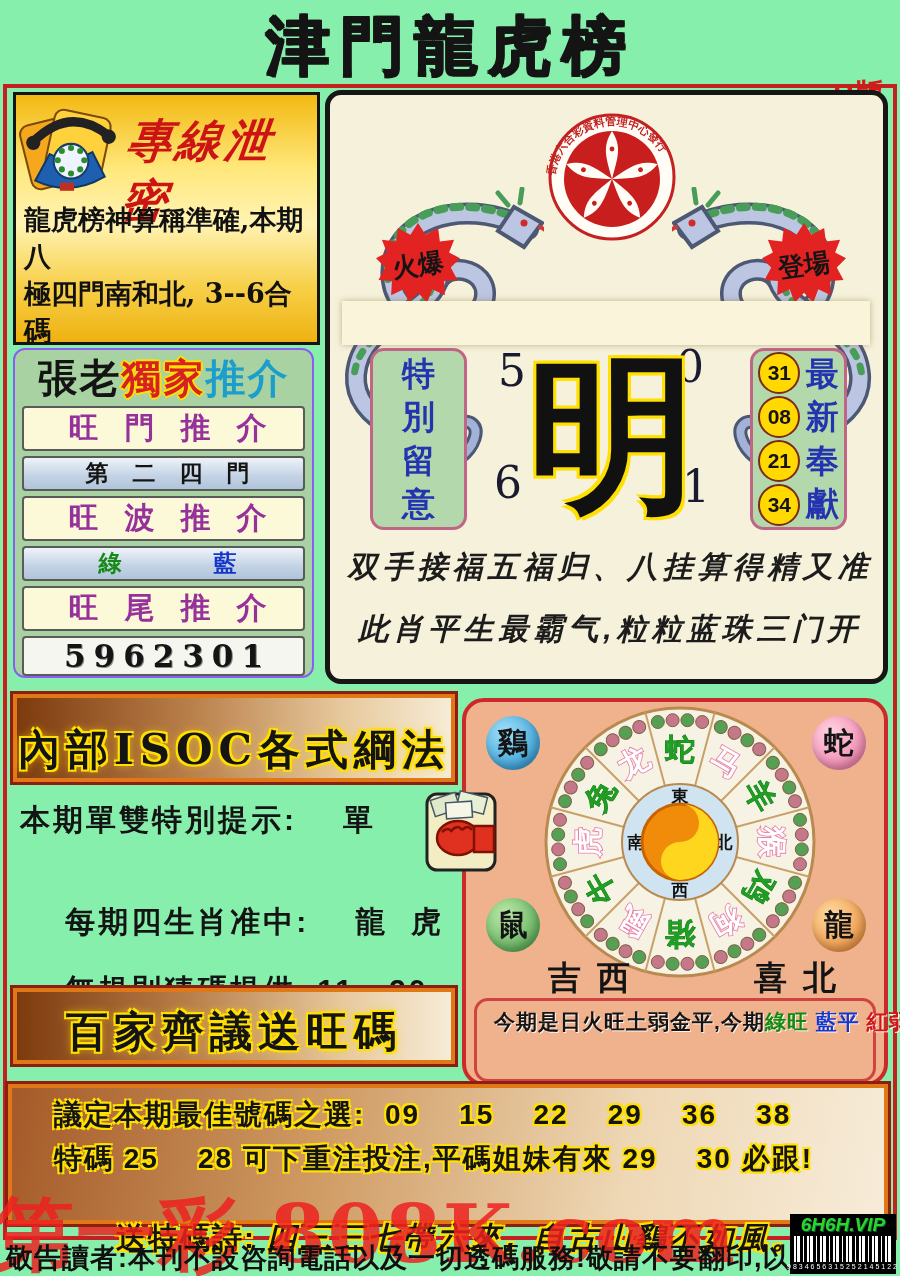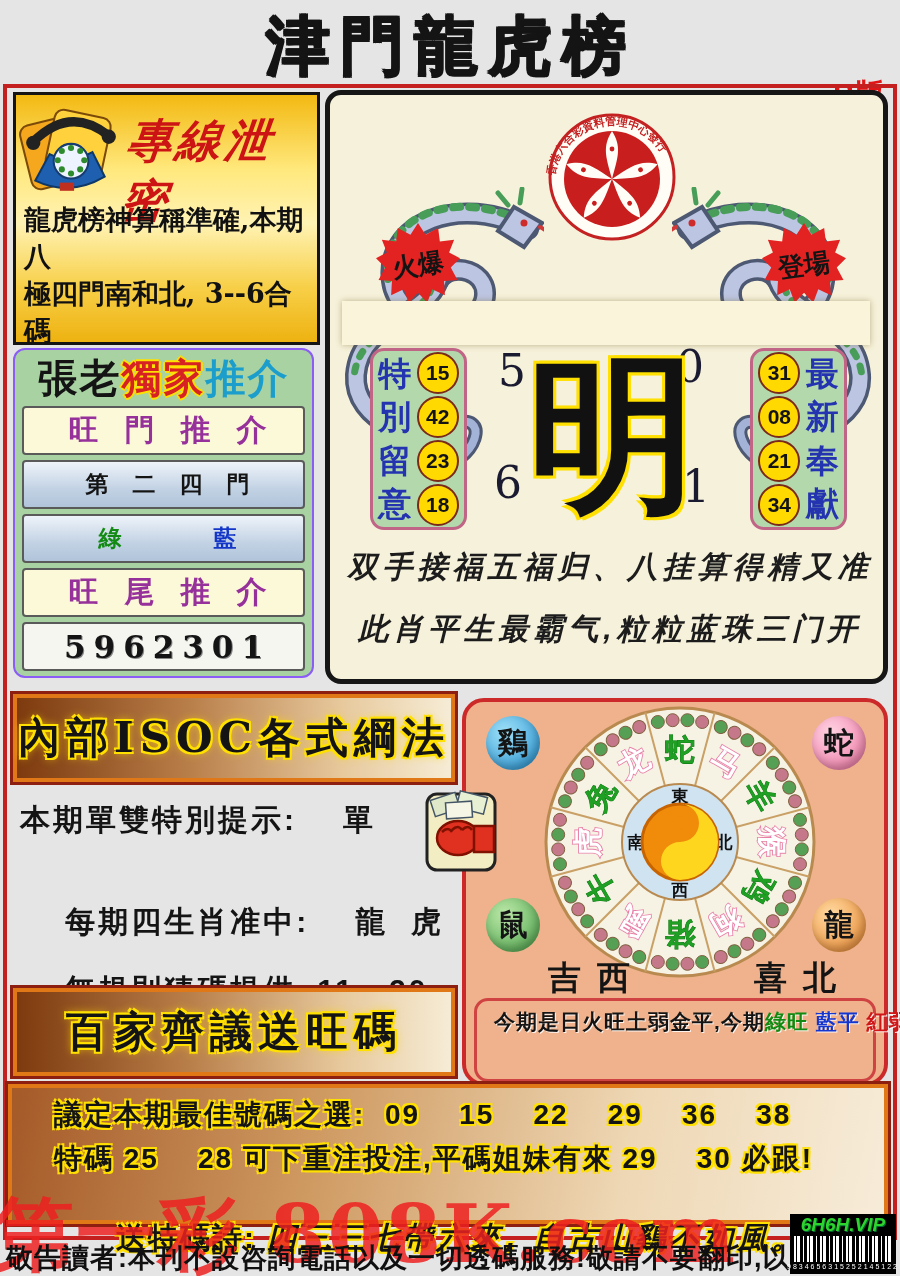--- a/index.html
+++ b/index.html
@@ -1,16 +1,16 @@
 <!DOCTYPE html>
 <html><head>
 <meta charset="utf-8">
 <style>
   html,body{margin:0;padding:0;background:#fff;}
-  #sheet{position:relative;width:900px;height:1276px;background:#e5e5e5;overflow:hidden;
+  #sheet{position:relative;width:900px;height:1276px;background:#86efac;overflow:hidden;
          font-family:"Liberation Sans",sans-serif;}
   .abs{position:absolute;}
   .pre{white-space:pre;}
 
   
   .page-title{left:0;top:2px;width:100%;text-align:center;font-size:64px;font-weight:900;
     color:#141414;letter-spacing:10px;font-family:"DejaVu Serif",serif;
     text-shadow:2px 0 0 #141414,0 2px 0 #141414,2px 2px 0 #141414;}
   .edition{left:833px;top:42px;font-size:30px;font-weight:bold;color:#e01616;margin-top:32px;}
 
@@ -89,27 +89,27 @@
   .cn-tr{left:346px;top:246px;}
   .cn-bl{left:164px;top:362px;}
   .cn-br{left:352px;top:366px;}
   .poem{left:10px;width:540px;text-align:center;font-size:30px;font-weight:bold;color:#1c1c1c;
     font-style:italic;letter-spacing:5px;font-family:Liberation Sans, sans-serif;}
   .poem1{top:452px;}
   .poem2{top:514px;}
 
   
   .banner{background:linear-gradient(90deg,#7d3a0e 0%,#b97f4a 40%,#e7c99d 75%,#f6ecd6 100%);
-    border:4px solid #e07818;box-shadow:0 0 0 3px #8c1f10;display:flex;align-items:center;
+    border:4px solid #e07818;box-shadow:0 0 0 3px #8c1f10;display:flex;align-items:flex-end;
     justify-content:center;box-sizing:border-box;}
   .banner span{font-size:42px;font-weight:900;color:#141414;letter-spacing:6px;
     font-family:"DejaVu Serif",serif;
     text-shadow:-2px -2px 0 #ffe000,2px -2px 0 #ffe000,-2px 2px 0 #ffe000,2px 2px 0 #ffe000,0 0 10px #ffd800;}
   .isoc-banner{left:13px;top:694px;width:442px;height:88px;}
-  .baijia-banner{left:13px;top:988px;width:442px;height:88px;}
+  .baijia-banner{left:13px;top:988px;width:442px;height:76px;}
 
   .isoc-line{left:20px;width:440px;font-size:30px;font-weight:900;color:#141414;letter-spacing:3px;}
   .il-1{top:800px;}
   .il-2{top:868px;}
   .il-3{top:936px;}
   .isoc-val{margin-left:46px;}
   .isoc-val3{margin-left:8px;}
 
   .fist-wrap{left:424px;top:786px;width:74px;height:88px;z-index:4;}
 
@@ -207,20 +207,21 @@
     </div>
   </div>
 
   <div class="abs zhang-box">
     <div class="zhang-inner">
       <div class="zhang-header">
         <span class="zh-black">張老</span><span class="zh-red">獨家</span><span class="zh-blue">推介</span>
       </div>
       <div class="zhang-row row-cream">旺門推介</div>
       <div class="zhang-row row-blue">第二四門</div>
+      <div class="zhang-row row-cream">旺波推介</div>
       <div class="zhang-row row-blue">
         <span class="cl-green">綠</span>
         <span class="cl-blue">藍</span>
       </div>
       <div class="zhang-row row-cream">旺尾推介</div>
       <div class="zhang-row row-white">5962301</div>
     </div>
   </div>
 
   <div class="abs main-box">
@@ -299,26 +300,20 @@
 
     <div class="abs blank-strip"></div>
 
     <div class="abs mini-panel panel-l">
       <div class="pchars">
         <div>特</div>
         <div>別</div>
         <div>留</div>
         <div>意</div>
       </div>
-      <div class="pcircles">
-        <div class="num-circle">15</div>
-        <div class="num-circle">42</div>
-        <div class="num-circle">23</div>
-        <div class="num-circle">18</div>
-      </div>
     </div>
 
     <div class="abs corner-num cn-tl">5</div>
     <div class="abs corner-num cn-tr">0</div>
     <div class="abs mystic-char">明</div>
     <div class="abs corner-num cn-bl">6</div>
     <div class="abs corner-num cn-br">1</div>
 
     <div class="abs mini-panel panel-r">
       <div class="pcircles">

